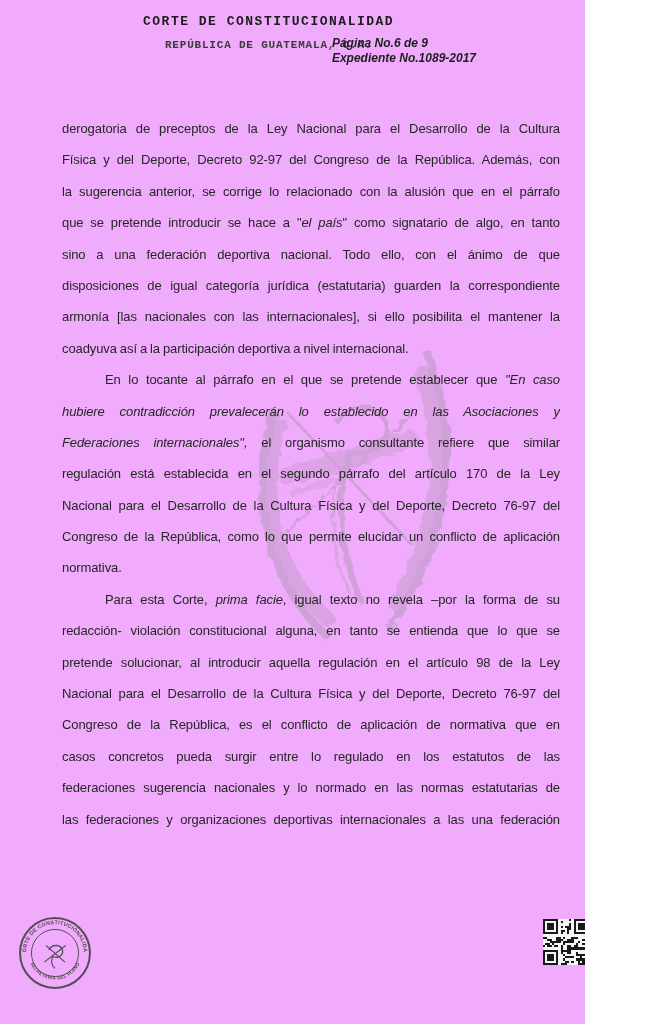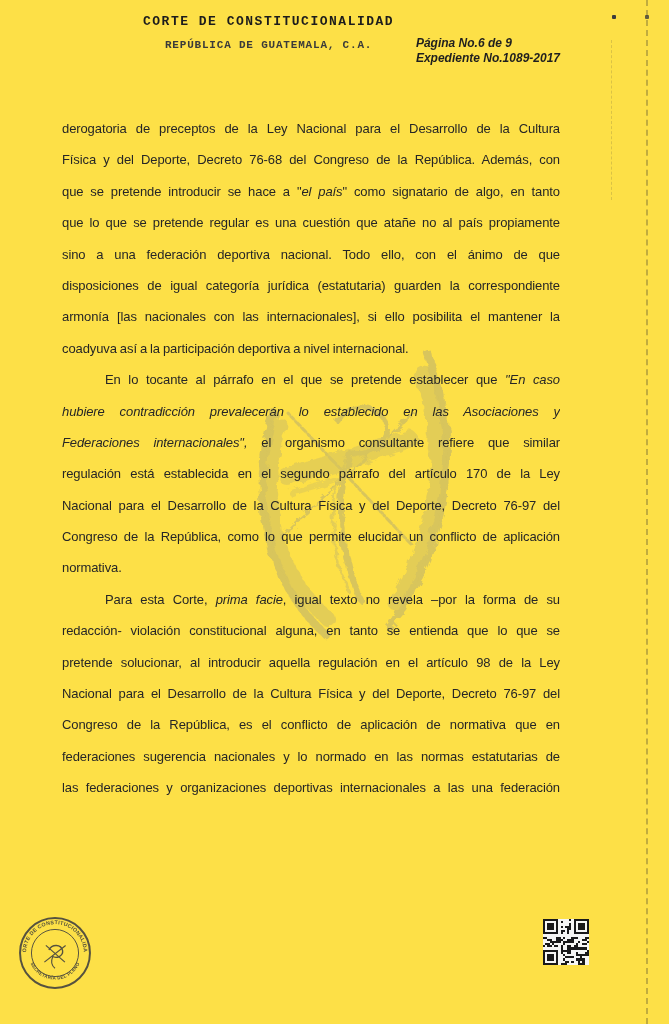--- a/index.html
+++ b/index.html
@@ -1,19 +1,19 @@
 <!DOCTYPE html>
 <html><head>
 <meta charset="utf-8">
 <style>
   html,body{margin:0;padding:0;}
   .page{
     position:relative;
-    width:669px;height:1024px;
-    background:#fde047;
+    width:585px;height:1024px;
+    background:#f0abfc;
     overflow:hidden;
     font-family:"Liberation Sans",sans-serif;
     color:#262626;
   }
   
   .hdr-left{
     position:absolute;left:143px;top:14px;
     font-family:"Liberation Mono",monospace;
     text-align:center;
   }
@@ -113,39 +113,40 @@
     <div class="hdr-title">CORTE DE CONSTITUCIONALIDAD</div>
     <div class="hdr-sub">REPÚBLICA DE GUATEMALA, C.A.</div>
   </div>
   <div class="hdr-right">
     <div>Página No.6 de 9</div>
     <div>Expediente No.1089-2017</div>
   </div>
 
   <div class="body-text">
       <div class="line"><span>derogatoria de preceptos de la Ley Nacional para el Desarrollo de la Cultura</span></div>
-      <div class="line"><span>Física y del Deporte, Decreto 76-68 del Congreso de la República. Además, con</span></div>
+      <div class="line"><span>Física y del Deporte, Decreto 92-97 del Congreso de la República. Además, con</span></div>
+      <div class="line"><span>la sugerencia anterior, se corrige lo relacionado con la alusión que en el párrafo</span></div>
       <div class="line"><span>que se pretende introducir se hace a "</span><em>el país</em><span>" como signatario de algo, en tanto</span></div>
-      <div class="line"><span>que lo que se pretende regular es una cuestión que atañe no al país propiamente</span></div>
       <div class="line"><span>sino a una federación deportiva nacional.  Todo ello, con el ánimo de que</span></div>
       <div class="line"><span>disposiciones de igual categoría jurídica (estatutaria) guarden la correspondiente</span></div>
       <div class="line"><span>armonía [las nacionales con las internacionales], si ello posibilita el mantener la</span></div>
       <div class="line no-just"><span>coadyuva así a la participación deportiva a nivel internacional.</span></div>
       <div class="line indent"><span>En lo tocante al párrafo en el que se pretende establecer que </span><em>"En caso</em></div>
       <div class="line"><em>hubiere contradicción prevalecerán lo establecido en las Asociaciones y</em></div>
       <div class="line"><em>Federaciones internacionales", </em><span>el organismo consultante refiere que similar</span></div>
       <div class="line"><span>regulación está establecida en el segundo párrafo del artículo 170 de la Ley</span></div>
       <div class="line"><span>Nacional para el Desarrollo de la Cultura Física y del Deporte, Decreto 76-97 del</span></div>
       <div class="line"><span>Congreso de la República, como lo que permite elucidar un conflicto de aplicación</span></div>
       <div class="line no-just"><span>normativa.</span></div>
       <div class="line indent"><span>Para esta Corte, </span><em>prima facie</em><span>, igual texto no revela –por la forma de su</span></div>
       <div class="line"><span>redacción- violación constitucional alguna, en tanto se entienda que lo que se</span></div>
       <div class="line"><span>pretende solucionar, al introducir aquella regulación en el artículo 98 de la Ley</span></div>
       <div class="line"><span>Nacional para el Desarrollo de la Cultura Física y del Deporte, Decreto 76-97 del</span></div>
       <div class="line"><span>Congreso de la República, es el conflicto de aplicación de normativa que en</span></div>
+      <div class="line"><span>casos concretos pueda surgir entre lo regulado en los estatutos de las</span></div>
       <div class="line"><span>federaciones sugerencia nacionales y lo normado en las normas estatutarias de</span></div>
       <div class="line"><span>las federaciones y organizaciones deportivas internacionales a las una federación</span></div>
     </div>
 
   <svg class="seal" viewBox="0 0 100 100">
     <g stroke="#3f3f3f" fill="none">
       <circle cx="50" cy="50" r="46" stroke-width="2.6"></circle>
       <circle cx="50" cy="50" r="31" stroke-width="1.3"></circle>
 
       <line x1="36" y1="62" x2="64" y2="40" stroke-width="1.6"></line>

